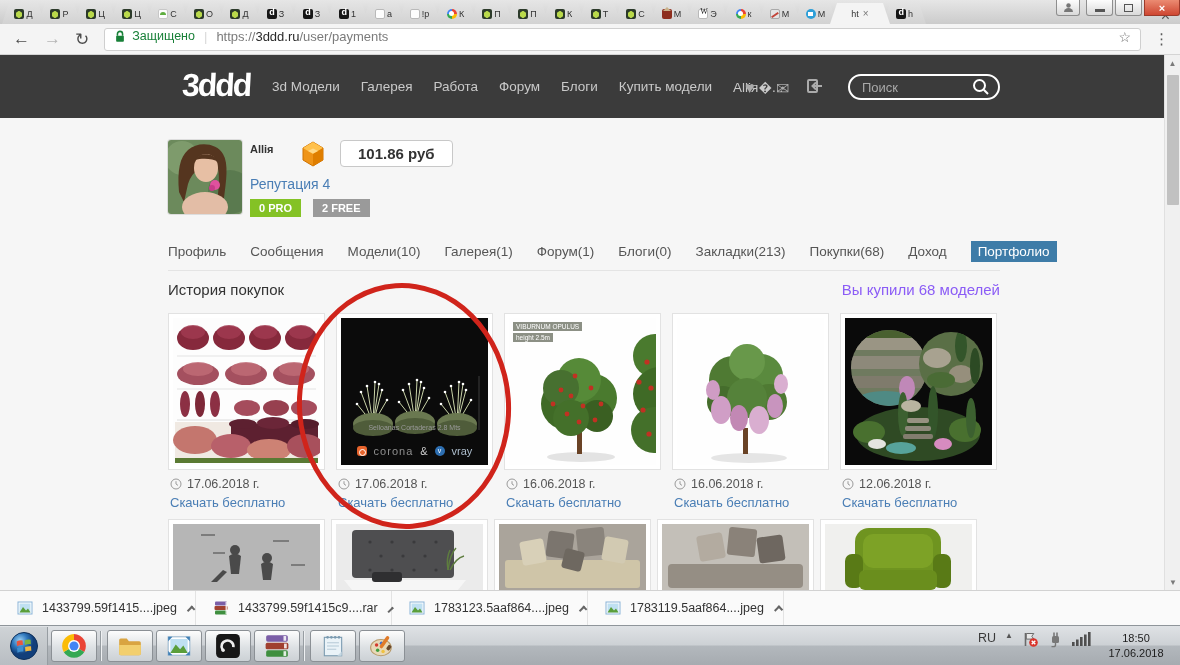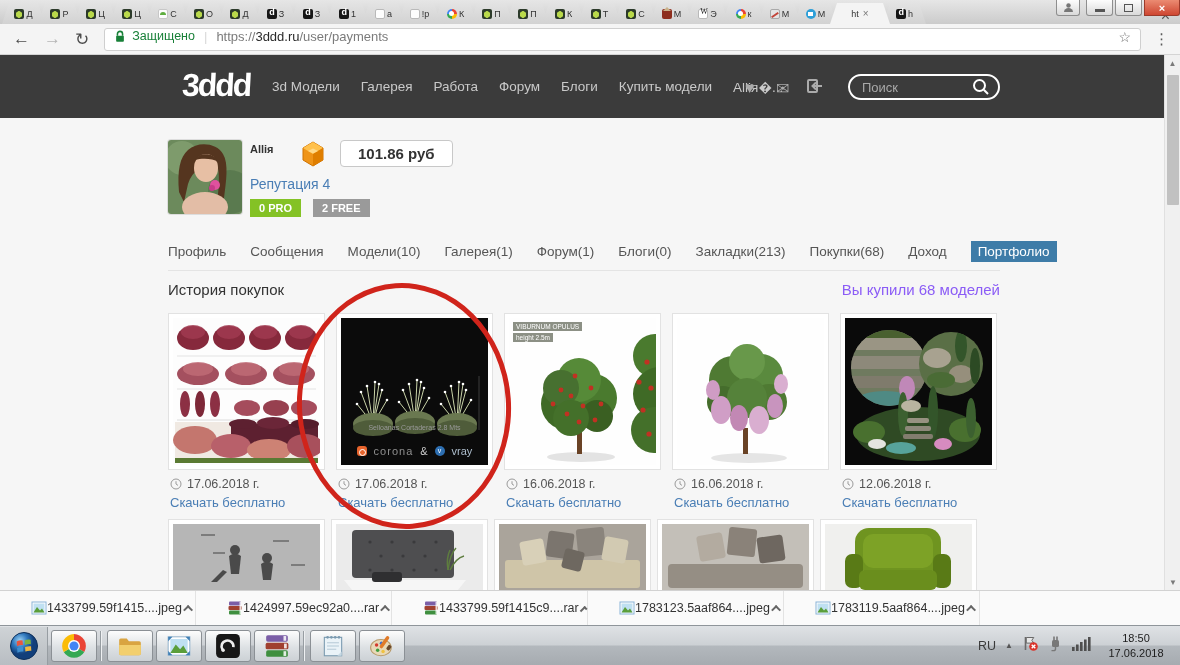--- a/index.html
+++ b/index.html
@@ -121,37 +121,37 @@
     border-radius:50%; transform:rotate(-4deg); pointer-events:none; z-index:4; }
 
   
   .scrollbar { position:absolute; top:55px; left:1164px; width:16px; height:535px; background:#f0f0f0; border-left:1px solid #e0e0e0; }
   .sb-arrow { height:16px; display:flex; align-items:center; justify-content:center; font-size:8px; color:#7a7a7a; }
   .sb-thumb { position:absolute; left:2px; top:20px; width:12px; height:130px; background:#c1c1c1; border-radius:1px; }
   .sb-down { position:absolute; bottom:0; left:0; width:16px; }
 
   
   .dlbar { position:absolute; top:590px; left:0; width:1180px; height:35px; background:#fafafa; border-top:1px solid #d2d2d2; display:flex; }
-  .dlitem { width:196px; height:100%; border-right:1px solid #e3e3e3; display:flex; align-items:center; padding-left:31px; }
+  .dlitem { width:196px; height:100%; border-right:1px solid #e3e3e3; display:flex; align-items:center; padding-left:17px; gap:9px; }
   .dlname { font-size:12.5px; color:#333; }
   .chev { width:7px; height:7px; border-left:2px solid #666; border-top:2px solid #666; transform:rotate(45deg) translateY(2px); margin-left:4px; }
   .dlicon { width:16px; height:14px; flex:none; }
   .showall { position:absolute; right:36px; top:24px; height:23px; padding:0 13px; background:#fff; border:1px solid #b4b4b4;
     border-radius:2px; font-size:14px; color:#333; display:flex; align-items:center; }
   .dlclose { position:absolute; right:10px; top:7px; font-size:16px; color:#555; }
 
   
   .taskbar { position:absolute; top:625px; left:0; width:1180px; height:40px;
     background:linear-gradient(#dfe2e5 0%, #cdd1d5 48%, #b3b8bd 52%, #a6abb0 100%); border-top:1px solid #8f959a; display:flex; align-items:center; }
   .startbtn { width:48px; height:38px; display:flex; align-items:center; justify-content:center;
     background:linear-gradient(#cfd3d6,#b8bdc2); border-right:1px solid #979da2; }
   .tkbtn { width:46px; height:32px; margin-left:3px; border:1px solid #8b9095; border-radius:3px;
     background:linear-gradient(#fdfdfd,#dde1e4 55%,#ccd1d5); display:flex; align-items:center; justify-content:center; }
   .tksep { width:1px; height:30px; background:#979da2; margin:0 3px; box-shadow:1px 0 0 #eef0f2; }
-  .tray { margin-left:auto; display:flex; align-items:center; gap:9px; padding-right:8px; }
+  .tray { margin-left:auto; display:flex; gap:9px; padding-right:8px; }
   .tray-lang { font-size:12.5px; color:#3a3a3a; }
   .tray-exp { font-size:8px; color:#555; }
   .clock { width:72px; text-align:center; font-size:11px; color:#1c1c1c; line-height:1.3; }
 </style>
 </head>
 <body>
 
 <div id="screen">
 
   <div class="tabstrip">
@@ -785,33 +785,20 @@
             <rect x="1" y="1" width="14" height="12" fill="#fff" stroke="#8ab4d8"></rect>
             <rect x="2.5" y="2.5" width="11" height="9" fill="#bfe0f2"></rect>
             <path d="M2.5,11.5 L6,6 L9,9.5 L11,7.5 L13.5,11.5 Z" fill="#5a9e3a"></path>
           </svg>
 
         </span>
         <span class="dlname">1433799.59f1415....jpeg</span>
         <span class="chev"></span>
       </div>
 
-      <div class="dlitem">
-        <span class="dlicon rar">
-
-          <svg width="16" height="14" viewBox="0 0 16 14" class="svg-rar">
-            <rect x="2" y="0.5" width="12" height="4" rx="1" fill="#7b5ea7"></rect>
-            <rect x="1.5" y="5" width="13" height="4" rx="1" fill="#a04030"></rect>
-            <rect x="2" y="9.5" width="12" height="4" rx="1" fill="#3f8f3f"></rect>
-            <rect x="12.5" y="1" width="1.5" height="12" fill="#fff" opacity=".8"></rect>
-          </svg>
-        </span>
-        <span class="dlname">1424997.59ec92a0....rar</span>
-        <span class="chev"></span>
-      </div>
 
       <div class="dlitem">
         <span class="dlicon rar">
 
           <svg width="16" height="14" viewBox="0 0 16 14" class="svg-rar">
             <rect x="2" y="0.5" width="12" height="4" rx="1" fill="#7b5ea7"></rect>
             <rect x="1.5" y="5" width="13" height="4" rx="1" fill="#a04030"></rect>
             <rect x="2" y="9.5" width="12" height="4" rx="1" fill="#3f8f3f"></rect>
             <rect x="12.5" y="1" width="1.5" height="12" fill="#fff" opacity=".8"></rect>
           </svg>

